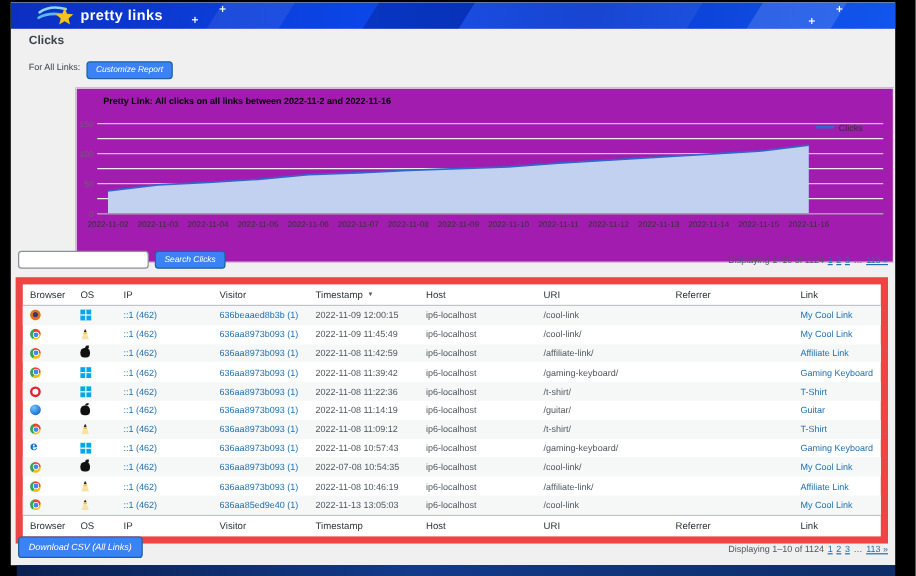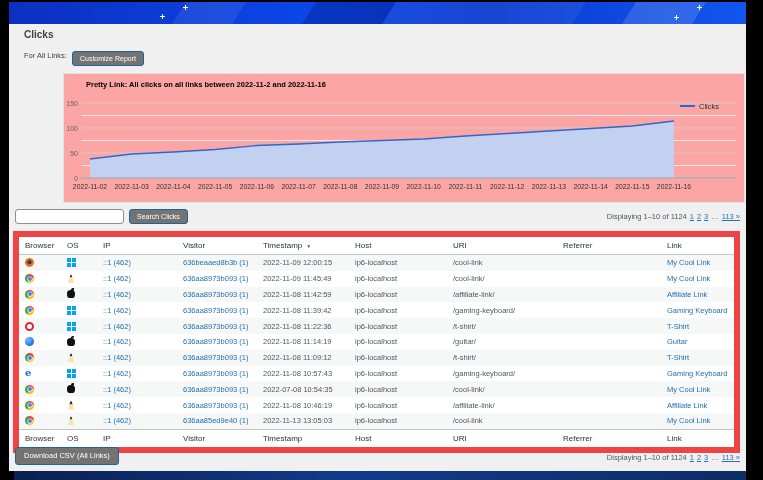--- a/index.html
+++ b/index.html
@@ -18,25 +18,25 @@
   .spark{position:absolute;width:5px;height:5px;
          background:linear-gradient(#fff,#fff) center/1px 5px no-repeat,
                     linear-gradient(#fff,#fff) center/5px 1px no-repeat;}
   .logo{position:absolute;left:22px;top:1px;display:flex;align-items:center;gap:3px;}
   .brand{color:#fff;font-size:12px;font-weight:600;letter-spacing:.4px;}
 
   
   .h1{position:absolute;left:15px;top:27px;font-size:10px;font-weight:700;color:#3c434a;}
   .filter{position:absolute;left:15px;top:49px;display:flex;gap:5px;
           font-size:7.5px;color:#3c434a;}
-  .btn{background:#737373;color:#fff;border:1px solid #1d649e;border-radius:3px;
-       font-size:7px;padding:3px 7px;font-family:inherit;cursor:pointer;line-height:1;}
-
-  
-  .panel{position:absolute;left:54px;top:71px;width:682px;height:130px;background:#fca5a5;
+  .btn{background:#3b82f6;color:#fff;border:1px solid #1d649e;border-radius:3px;
+       font-size:7px;padding:3px 7px;font-family:inherit;cursor:pointer;line-height:1;font-style:italic;}
+
+  
+  .panel{position:absolute;left:54px;top:71px;width:682px;height:146px;background:#a21caf;
          border:1px solid #e2e2e4;box-sizing:border-box;}
   .ctitle{position:absolute;left:22px;top:6px;font-size:7.5px;font-weight:700;color:#000;}
   #chart-svg{position:absolute;left:0;top:0;}
   .ylab{font-size:7px;fill:#666;}
   .xlab{font-size:6.8px;fill:#333;}
   .leglab{font-size:7.5px;fill:#333;}
 
   
   .search{position:absolute;left:6px;top:207px;display:flex;align-items:center;gap:5px;}
   .search input{width:101px;height:13px;border:1px solid #8c8f94;border-radius:3px;
@@ -92,20 +92,28 @@
 
   <div class="hdr">
     <div class="hstripe hs1"></div>
     <div class="hstripe hs2"></div>
     <div class="hstripe hs3"></div>
     <div class="hstripe hs4"></div>
     <span class="spark" style="left:151px;top:12px"></span>
     <span class="spark" style="left:174px;top:3px"></span>
     <span class="spark" style="left:665px;top:13px"></span>
     <span class="spark" style="left:688px;top:3px"></span>
+    <div class="logo">
+      <svg width="33" height="20" viewBox="0 0 36 22">
+        <path d="M2 8 Q12 1 26 5" stroke="#8fd4f6" stroke-width="2.4" fill="none" stroke-linecap="round"></path>
+        <path d="M1 13 Q10 8 22 10" stroke="#5bb8f0" stroke-width="2.4" fill="none" stroke-linecap="round"></path>
+        <polygon points="25,4 27.2,9.3 33,9.8 28.6,13.6 30,19.2 25,16.2 20,19.2 21.4,13.6 17,9.8 22.8,9.3" fill="#f6c21c"></polygon>
+      </svg>
+      <span class="brand">pretty links</span>
+    </div>
   </div>
 
   <div class="h1">Clicks</div>
   <div class="filter">
     <span>For All Links:</span>
     <button class="btn">Customize Report</button>
   </div>
 
   <div class="panel">
     <div class="ctitle">Pretty Link: All clicks on all links between 2022-11-2 and 2022-11-16</div>

